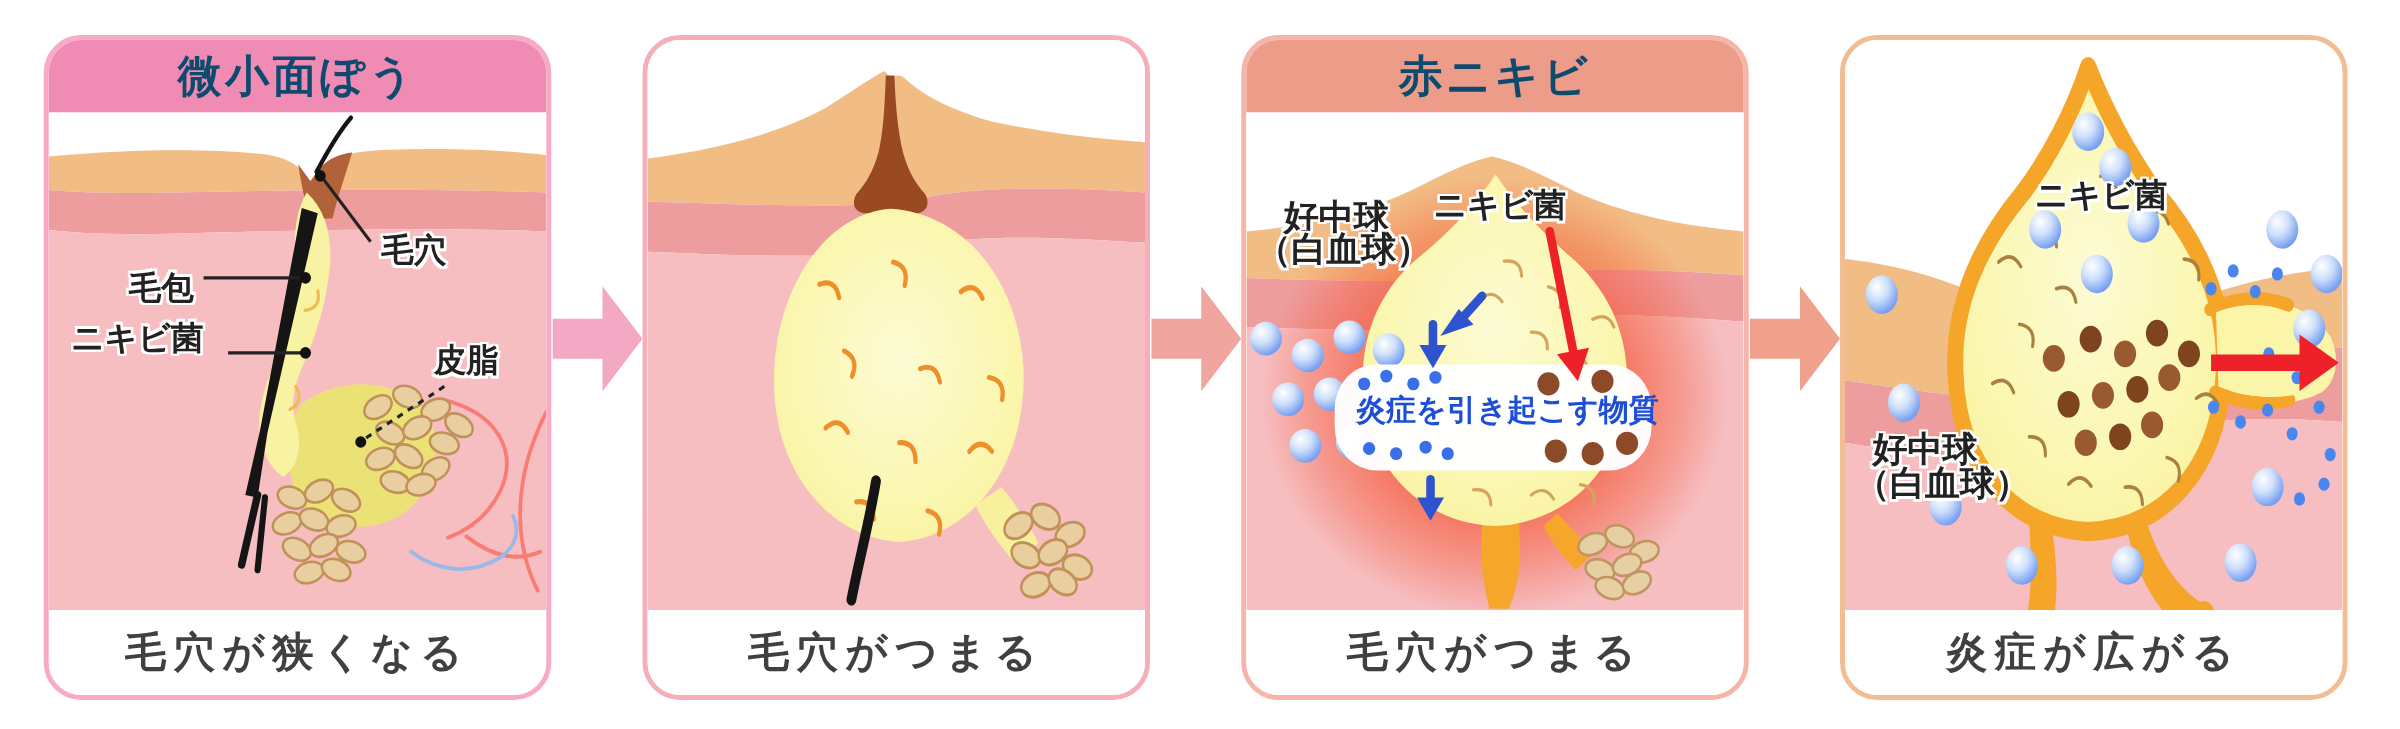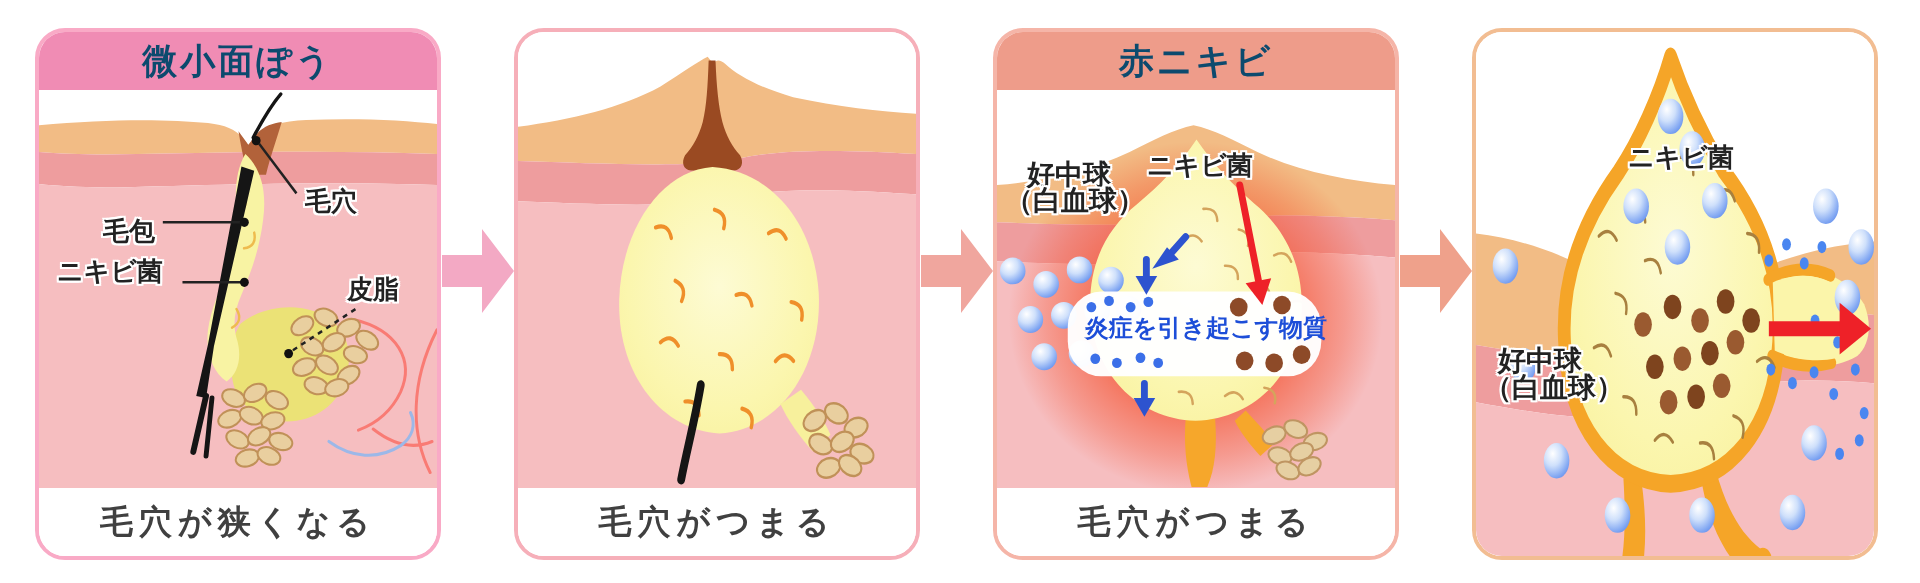--- a/index.html
+++ b/index.html
@@ -372,15 +372,16 @@
         </g>
         <g fill="#ee2128">
           <path d="M298,218 L372,218" stroke="#ee2128" stroke-width="11" fill="none"></path>
           <polygon points="370,199 402,218 370,237"></polygon>
         </g>
       </svg>
       <div class="lbl lbl-26" style="left:152px;top:112px">ニキビ菌</div>
       <div class="lbl lbl-24" style="left:22px;top:316px">好中球</div>
       <div class="lbl lbl-24" style="left:8px;top:343px">（白血球）</div>
     </div>
+    <footer class="panel-caption">炎症が広がる</footer>
   </section>
 
 </div>
 
 </body></html>

